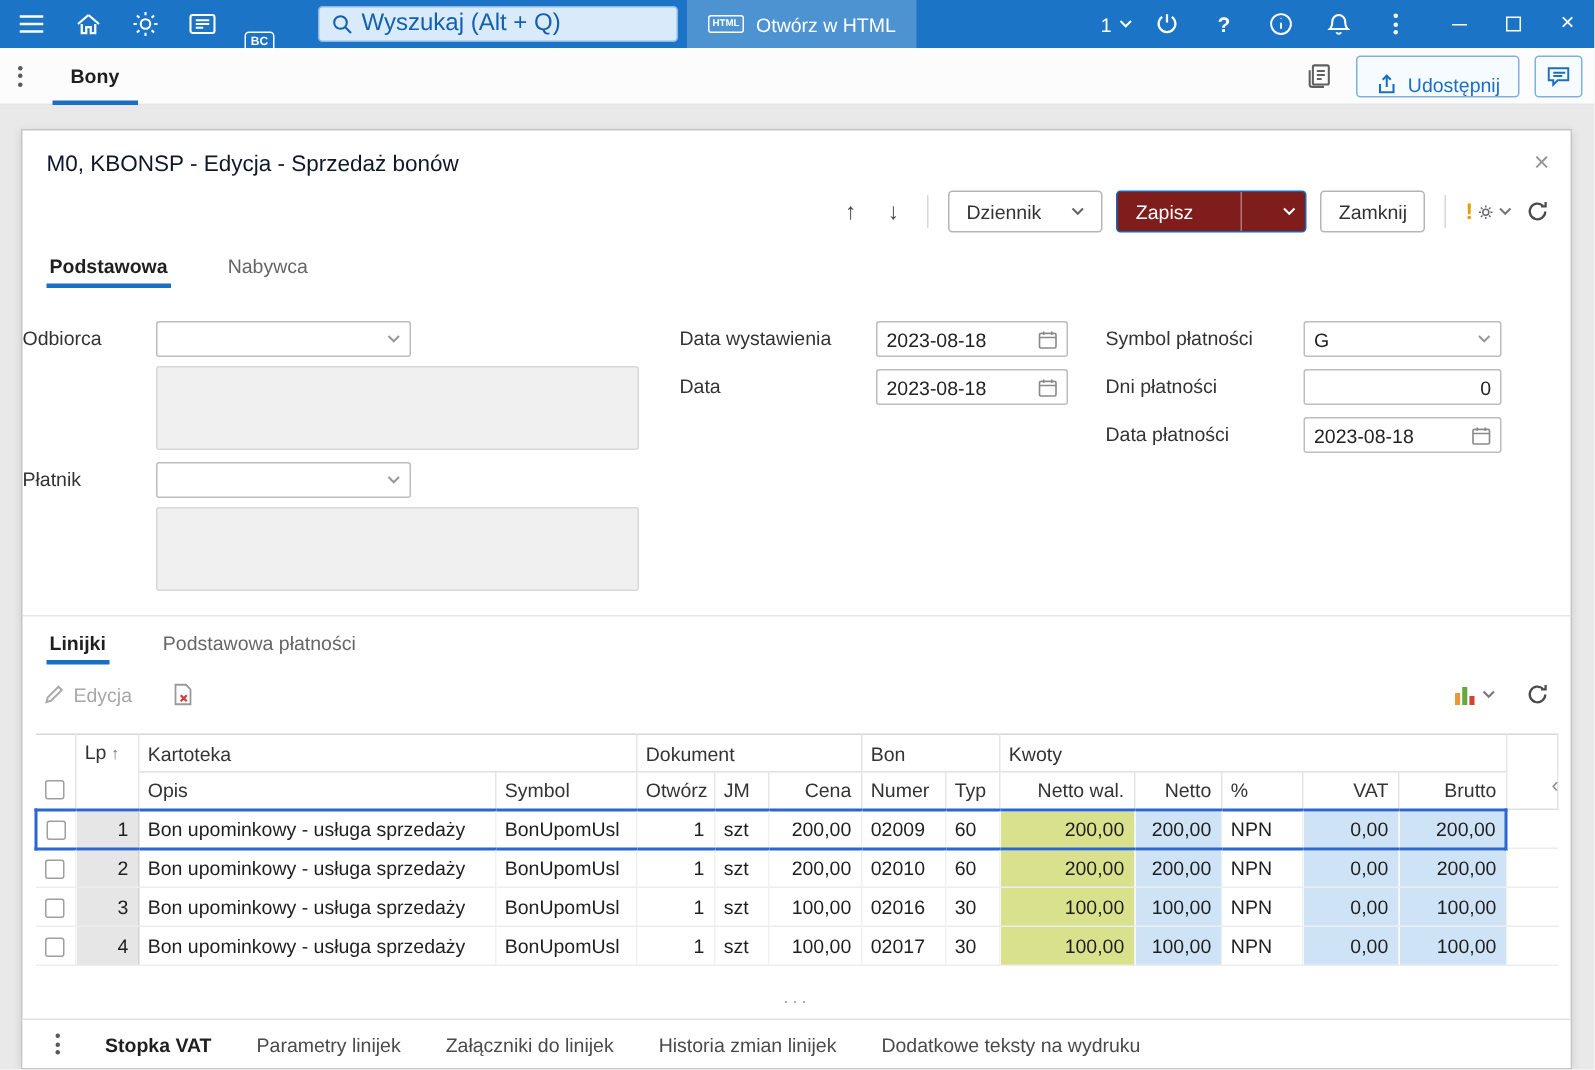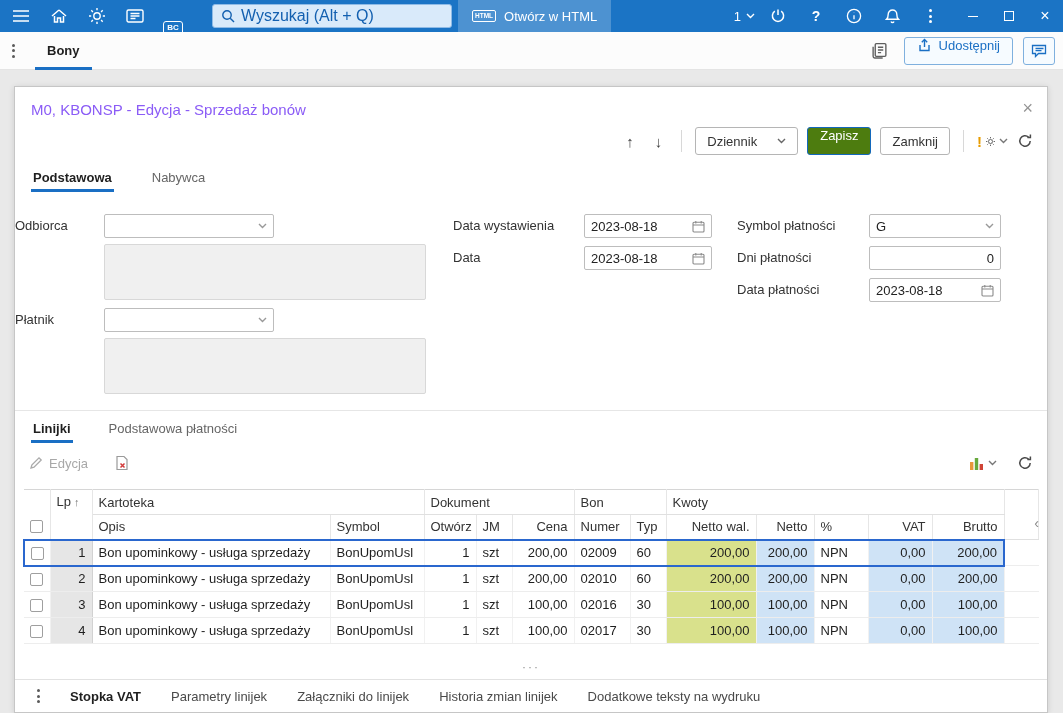--- a/index.html
+++ b/index.html
@@ -24,34 +24,34 @@
   .min-shape { width:10px; height:0; border-top:1.4px solid #fff; display:block; }
   .max-shape { width:10px; height:10px; border:1.3px solid #fff; display:block; }
 
   
   .tabbar { height:38px; background:#fcfcfc; border-bottom:1px solid #e4e4e4; display:flex; align-items:center; }
   .tabbar .kebab { color:#5a5a5a; margin:0 14px 0 12px; }
   .tab-bony { height:38px; display:flex; align-items:center; padding:0 18px; font-weight:bold; color:#1f1f1f; position:relative; }
   .tab-bony::after { content:""; position:absolute; left:6px; right:6px; bottom:0; height:3px; background:#1a6fc4; }
   .tb-spacer { flex:1; }
   .pages-btn { margin-right:16px; display:flex; align-items:center; }
-  .share-btn { height:28px; border:1px solid #7fb0de; background:#f6fbff; color:#1a6fc4; border-radius:3px; display:flex; align-items:flex-start; gap:7px; padding:0 12px; margin-right:10px; font-size:13px; }
+  .share-btn { height:28px; border:1px solid #7fb0de; background:#f6fbff; color:#1a6fc4; border-radius:3px; display:flex; align-items:flex-end; gap:7px; padding:0 12px; margin-right:10px; font-size:13px; }
   .comment-btn { width:32px; height:28px; border:1px solid #7fb0de; background:#f6fbff; border-radius:3px; display:flex; align-items:center; justify-content:center; margin-right:8px; }
 
   
   .workspace { position:relative; height:643px; }
   .dialog { position:absolute; left:14px; top:16px; width:1034px; height:627px; background:#fff; border:1px solid #c6c6c6; box-shadow:0 1px 6px rgba(0,0,0,0.12); overflow:hidden; }
-  .dlg-title { padding:14px 40px 0 16px; font-size:15px; color:#8b5cf6; white-space:nowrap; }
+  .dlg-title { padding:14px 40px 0 16px; font-size:15px; color:#0f172a; white-space:nowrap; }
   .dlg-close { position:absolute; top:12px; right:14px; color:#949494; font-size:18px; line-height:1; cursor:default; }
 
   .dlg-toolbar { display:flex; align-items:center; justify-content:flex-end; height:30px; margin:8px 14px 0; gap:9px; }
   .navarrow { font-size:15px; color:#444; padding:0 6px; }
   .sep { width:1px; height:22px; background:#d8d8d8; margin:0 4px; }
   .btn { height:28px; border:1px solid #b5b5b5; background:#fff; border-radius:3px; padding:0 11px; display:inline-flex; align-items:center; gap:20px; color:#333; font-family:inherit; font-size:13px;text-align:center; }
-  .btn-primary { background:#4d7c0f; border-color:#1368bc; color:#fff; padding:0;flex-direction:column; }
+  .btn-primary { background:#7f1d1d; border-color:#1368bc; color:#fff; padding:0; }
   .bp-label { padding:0 12px; }
   .bp-div { width:1px; align-self:stretch; background:rgba(255,255,255,0.4); }
   .bp-caret { width:22px; display:flex; justify-content:center; }
   .warn-cluster { display:flex; align-items:center; gap:3px; }
   .warn { color:#e89c00; font-weight:bold; font-size:15px; }
   .ticon { display:flex; align-items:center; }
 
   .dlg-tabs { display:flex; align-items:center; gap:40px; height:30px; margin:6px 0 0; padding:0 18px; }
   .dtab { height:30px; display:flex; align-items:center; color:#666; position:relative; }
   .dtab.active { color:#1f1f1f; font-weight:bold; }

